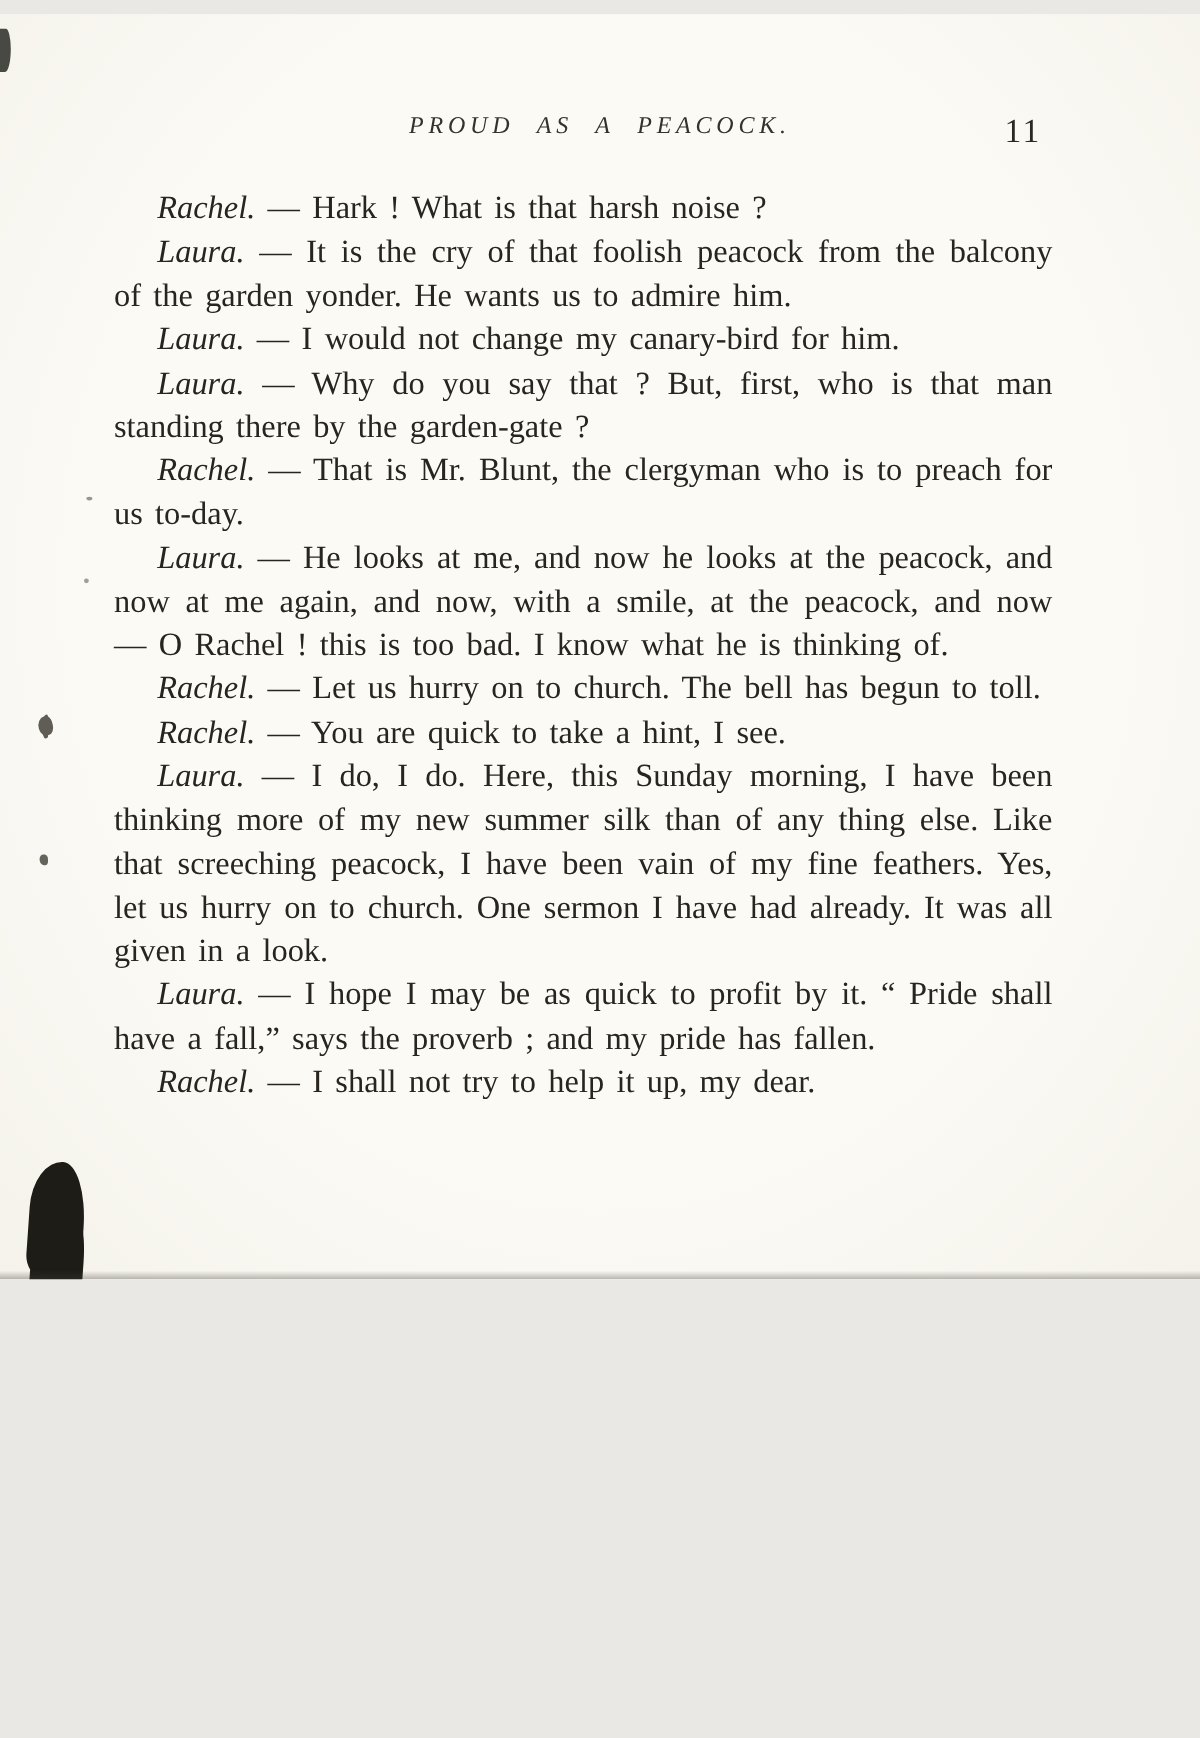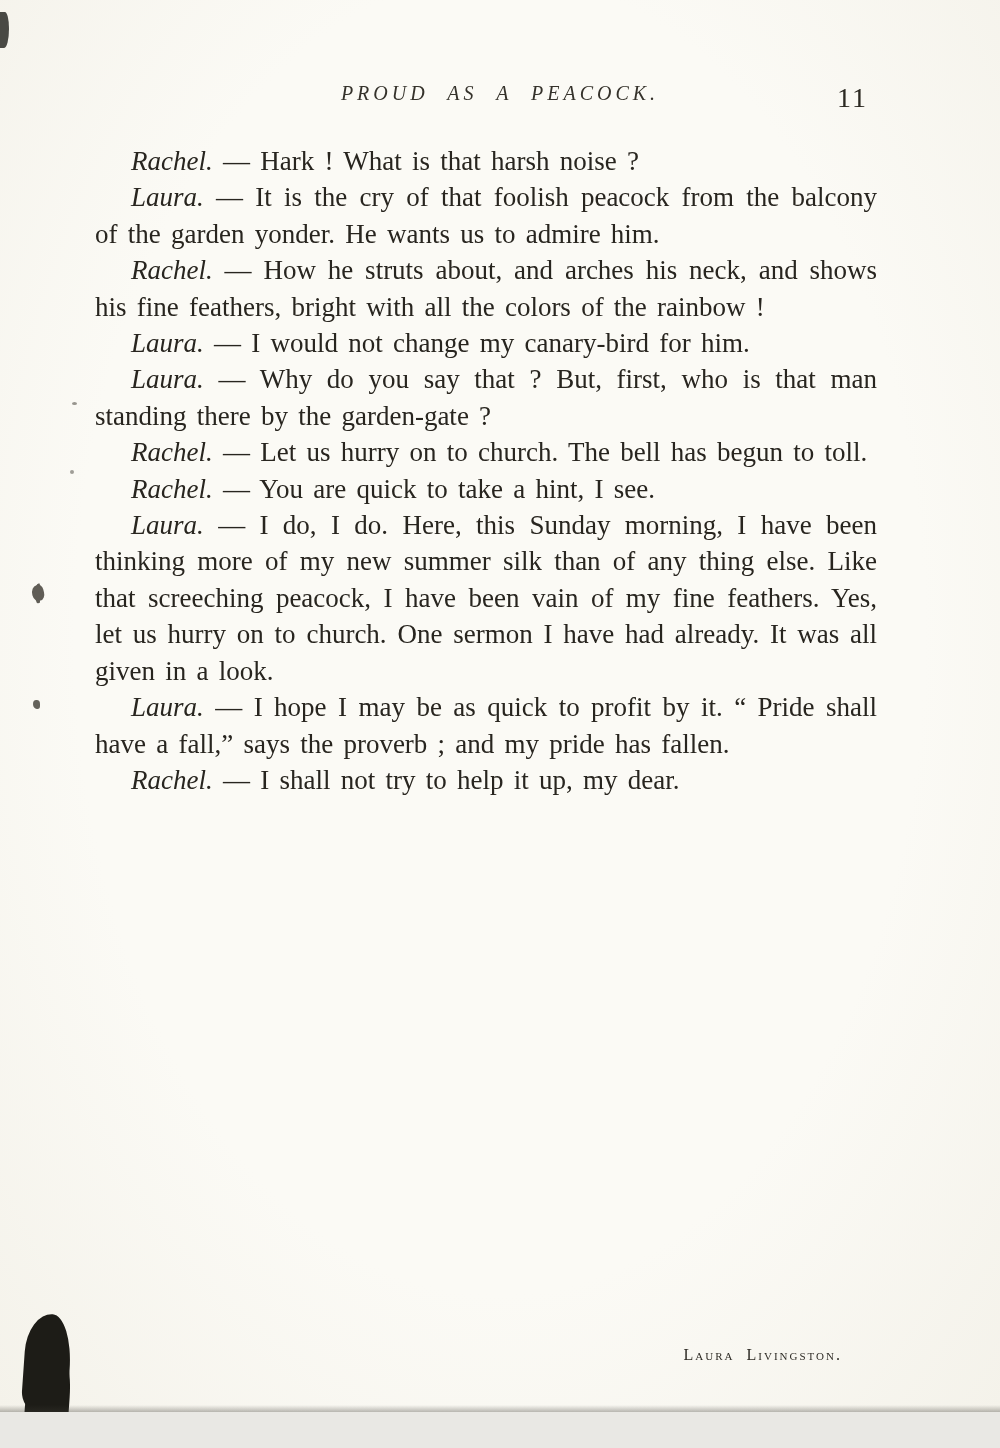--- a/index.html
+++ b/index.html
@@ -1,21 +1,21 @@
 <!DOCTYPE html>
 <html><head>
 <meta charset="utf-8">
 <style>
   * { margin: 0; padding: 0; box-sizing: border-box; }
   html, body { background: #e9e8e4; }
   .page {
     position: relative;
     width: 1000px;
-    height: 1412px;
-    margin: 0 auto;
+    height: 1054px;
+    margin: 12px auto;
     background: #faf9f3;
     background-image: radial-gradient(ellipse at 50% 45%, #fbfaf5 60%, #f4f2ea 100%);
     font-family: "Liberation Serif", "DejaVu Serif", serif;
     color: #28251f;
     overflow: hidden;
   }
 
   .running-head {
     position: absolute;
     top: 82px;
@@ -102,26 +102,28 @@
   <header class="running-head">
     <div class="head-title">PROUD AS A PEACOCK.</div>
     <div class="page-number">11</div>
   </header>
 
   <main class="text-block">
     <p class="para"><span class="speaker">Rachel.</span>
       <span class="speech">— Hark !  What is that harsh noise ?</span></p>
     <p class="para"><span class="speaker">Laura.</span>
       <span class="speech">— It is the cry of that foolish peacock from the balcony of the garden yonder.  He wants us to admire him.</span></p>
-    <p class="para"><span class="speaker">Rachel.</span>
-      <span class="speech">— How he struts about, and arches his neck, and shows his fine feathers, bright with all the colors of the rainbow !</span></p>
     <p class="para"><span class="speaker">Laura.</span>
       <span class="speech">— I would not change my canary-bird for him.</span></p>
     <p class="para"><span class="speaker">Laura.</span>
       <span class="speech">— Why do you say that ?  But, first, who is that man standing there by the garden-gate ?</span></p>
+    <p class="para"><span class="speaker">Rachel.</span>
+      <span class="speech">— That is Mr. Blunt, the clergyman who is to preach for us to-day.</span></p>
+    <p class="para"><span class="speaker">Laura.</span>
+      <span class="speech">— He looks at me, and now he looks at the peacock, and now at me again, and now, with a smile, at the peacock, and now — O Rachel !  this is too bad.  I know what he is thinking of.</span></p>
     <p class="para"><span class="speaker">Rachel.</span>
       <span class="speech">— Let us hurry on to church.  The bell has begun to toll.</span></p>
     <p class="para"><span class="speaker">Rachel.</span>
       <span class="speech">— You are quick to take a hint, I see.</span></p>
     <p class="para"><span class="speaker">Laura.</span>
       <span class="speech">— I do, I do.  Here, this Sunday morning, I have been thinking more of my new summer silk than of any thing else.  Like that screeching peacock, I have been vain of my fine feathers.  Yes, let us hurry on to church.  One sermon I have had already.  It was all given in a look.</span></p>
     <p class="para"><span class="speaker">Laura.</span>
       <span class="speech">— I hope I may be as quick to profit by it.  “ Pride shall have a fall,” says the proverb ; and my pride has fallen.</span></p>
     <p class="para"><span class="speaker">Rachel.</span>
       <span class="speech">— I shall not try to help it up, my dear.</span></p>

